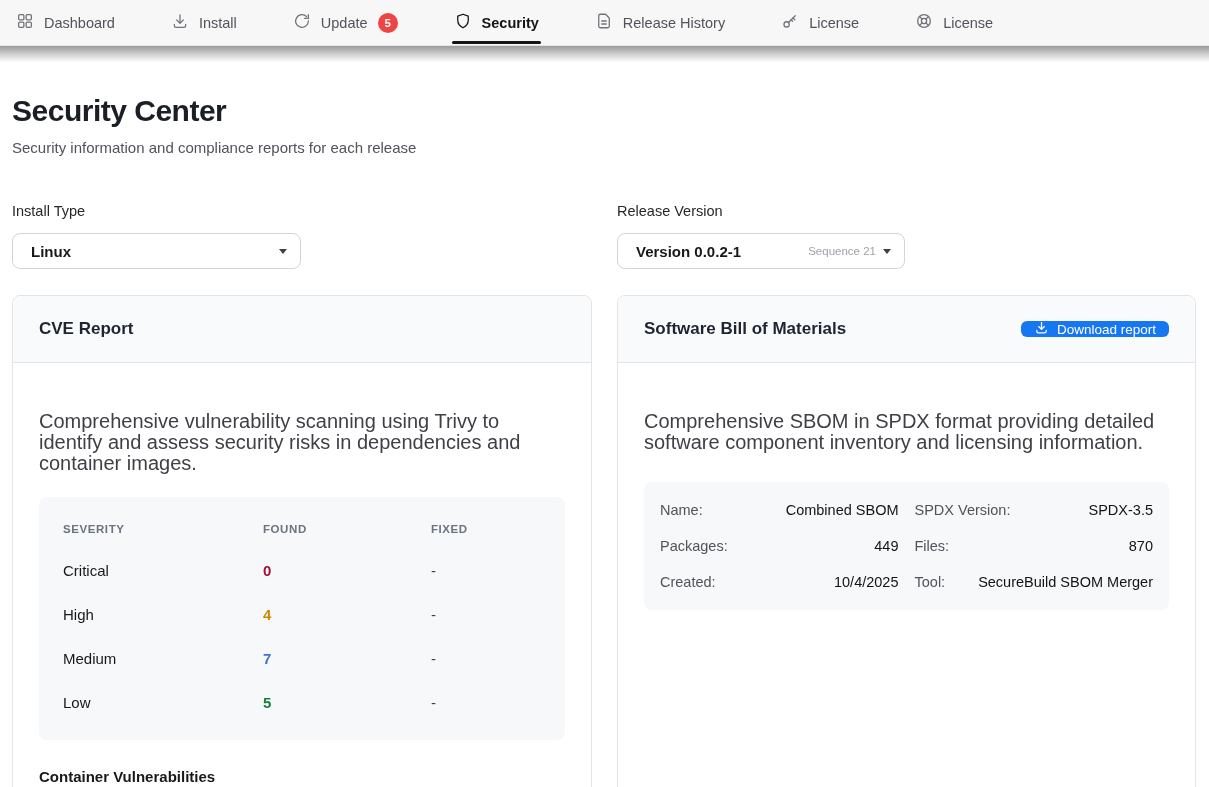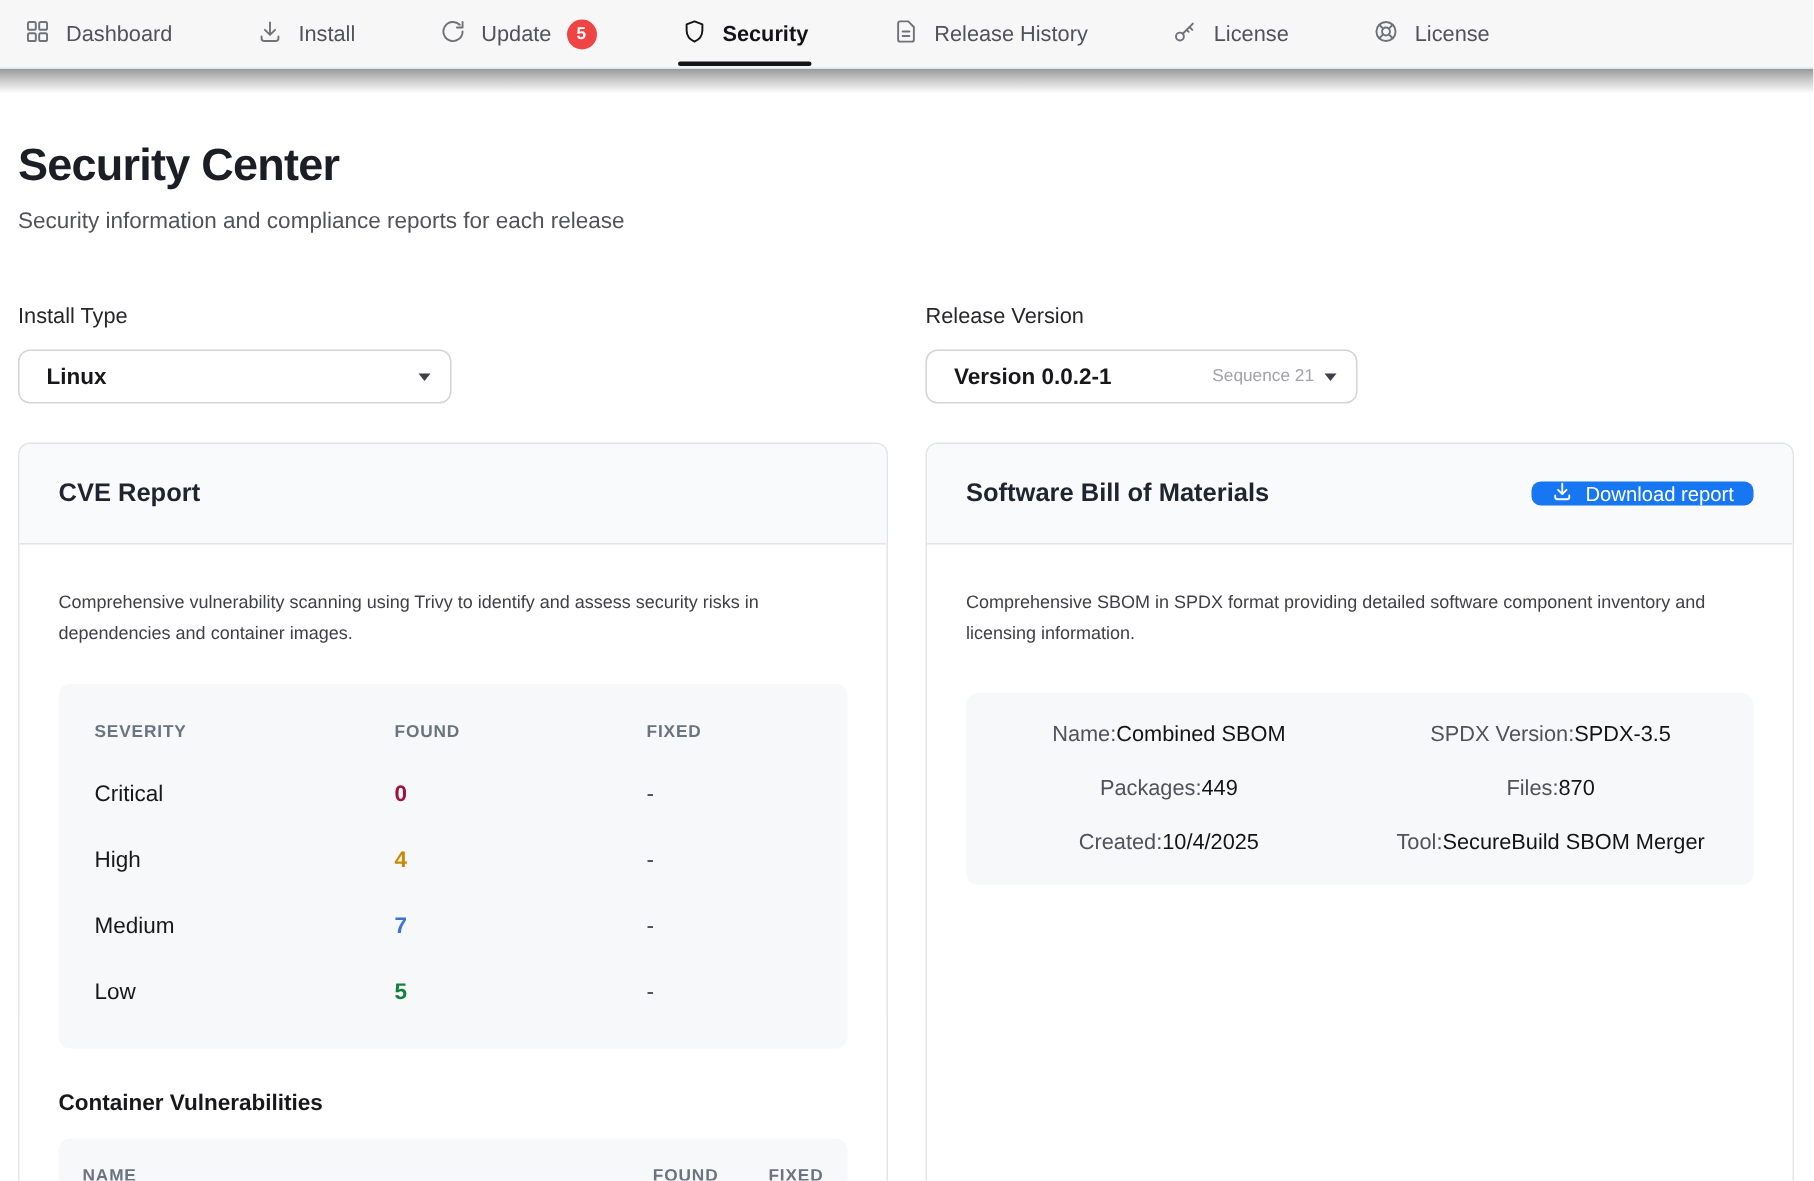--- a/index.html
+++ b/index.html
@@ -46,21 +46,21 @@
   
   .cards { display:flex; gap:25px; margin-top:26px; align-items:flex-start; }
   .card { border:1px solid #e4e4e7; border-radius:8px; background:#fff;
     overflow:hidden; height:540px; }
   .card-cve { width:580px; }
   .card-sbom { width:579px; }
   .card-header { height:67px; background:#f9fafb; border-bottom:1px solid #e4e4e7;
     display:flex; align-items:center; justify-content:space-between; padding:0 26px; }
   .card-title { font-size:17px; font-weight:600; color:#1f2430; }
   .card-body { padding:28px 26px; }
-  .desc { font-size:12px; line-height:21px; color:#3f3f46; }
+  .desc { font-size:20px; line-height:21px; color:#3f3f46;margin-top:20px; }
 
   
   .panel { background:#f7f8f9; border-radius:8px; }
   .sev-panel { margin-top:23px; padding:13px 24px 16px; }
   .sev-row { display:grid; grid-template-columns:200px 168px 1fr; align-items:center; height:44px; }
   .sev-head { height:38px; }
   .th { font-size:11.5px; font-weight:600; letter-spacing:0.05em; color:#6b7280; }
   .sev-name { font-size:15px; color:#18181b; }
   .sev-found { font-size:15px; font-weight:600; }
   .sev-fixed { font-size:15px; color:#3f3f46; }
@@ -71,21 +71,21 @@
   .cont-head .th:nth-child(2), .cont-head .th:nth-child(3) { text-align:right; }
 
   
   .dl-btn { height:16px; background:#1777f2; color:#fff; border:none; border-radius:6px;
     display:flex; align-items:center; gap:8px; padding:0 13px; font-size:13.5px;
     font-weight:500; cursor:pointer; font-family:inherit; }
   .dl-btn svg { width:15px; height:15px; stroke:#fff; fill:none; stroke-width:2;
     stroke-linecap:round; stroke-linejoin:round; }
   .sbom-panel { margin-top:29px; padding:10px 16px; display:grid;
     grid-template-columns:1fr 1fr; column-gap:16px; }
-  .info-cell { display:flex; align-items:center; justify-content:center; height:36px; }
+  .info-cell { display:flex; align-items:center; justify-content:space-between; height:36px; }
   .ilabel { font-size:14.5px; color:#52525b; }
   .ivalue { font-size:14.5px; font-weight:400; color:#141417; white-space:nowrap; }
 </style>
 </head>
 <body>
 
 <nav class="topnav">
   <div class="nav-item">
     <span><svg viewBox="0 0 24 24">
           <rect x="3.5" y="3.5" width="7" height="7" rx="1.5"></rect>

